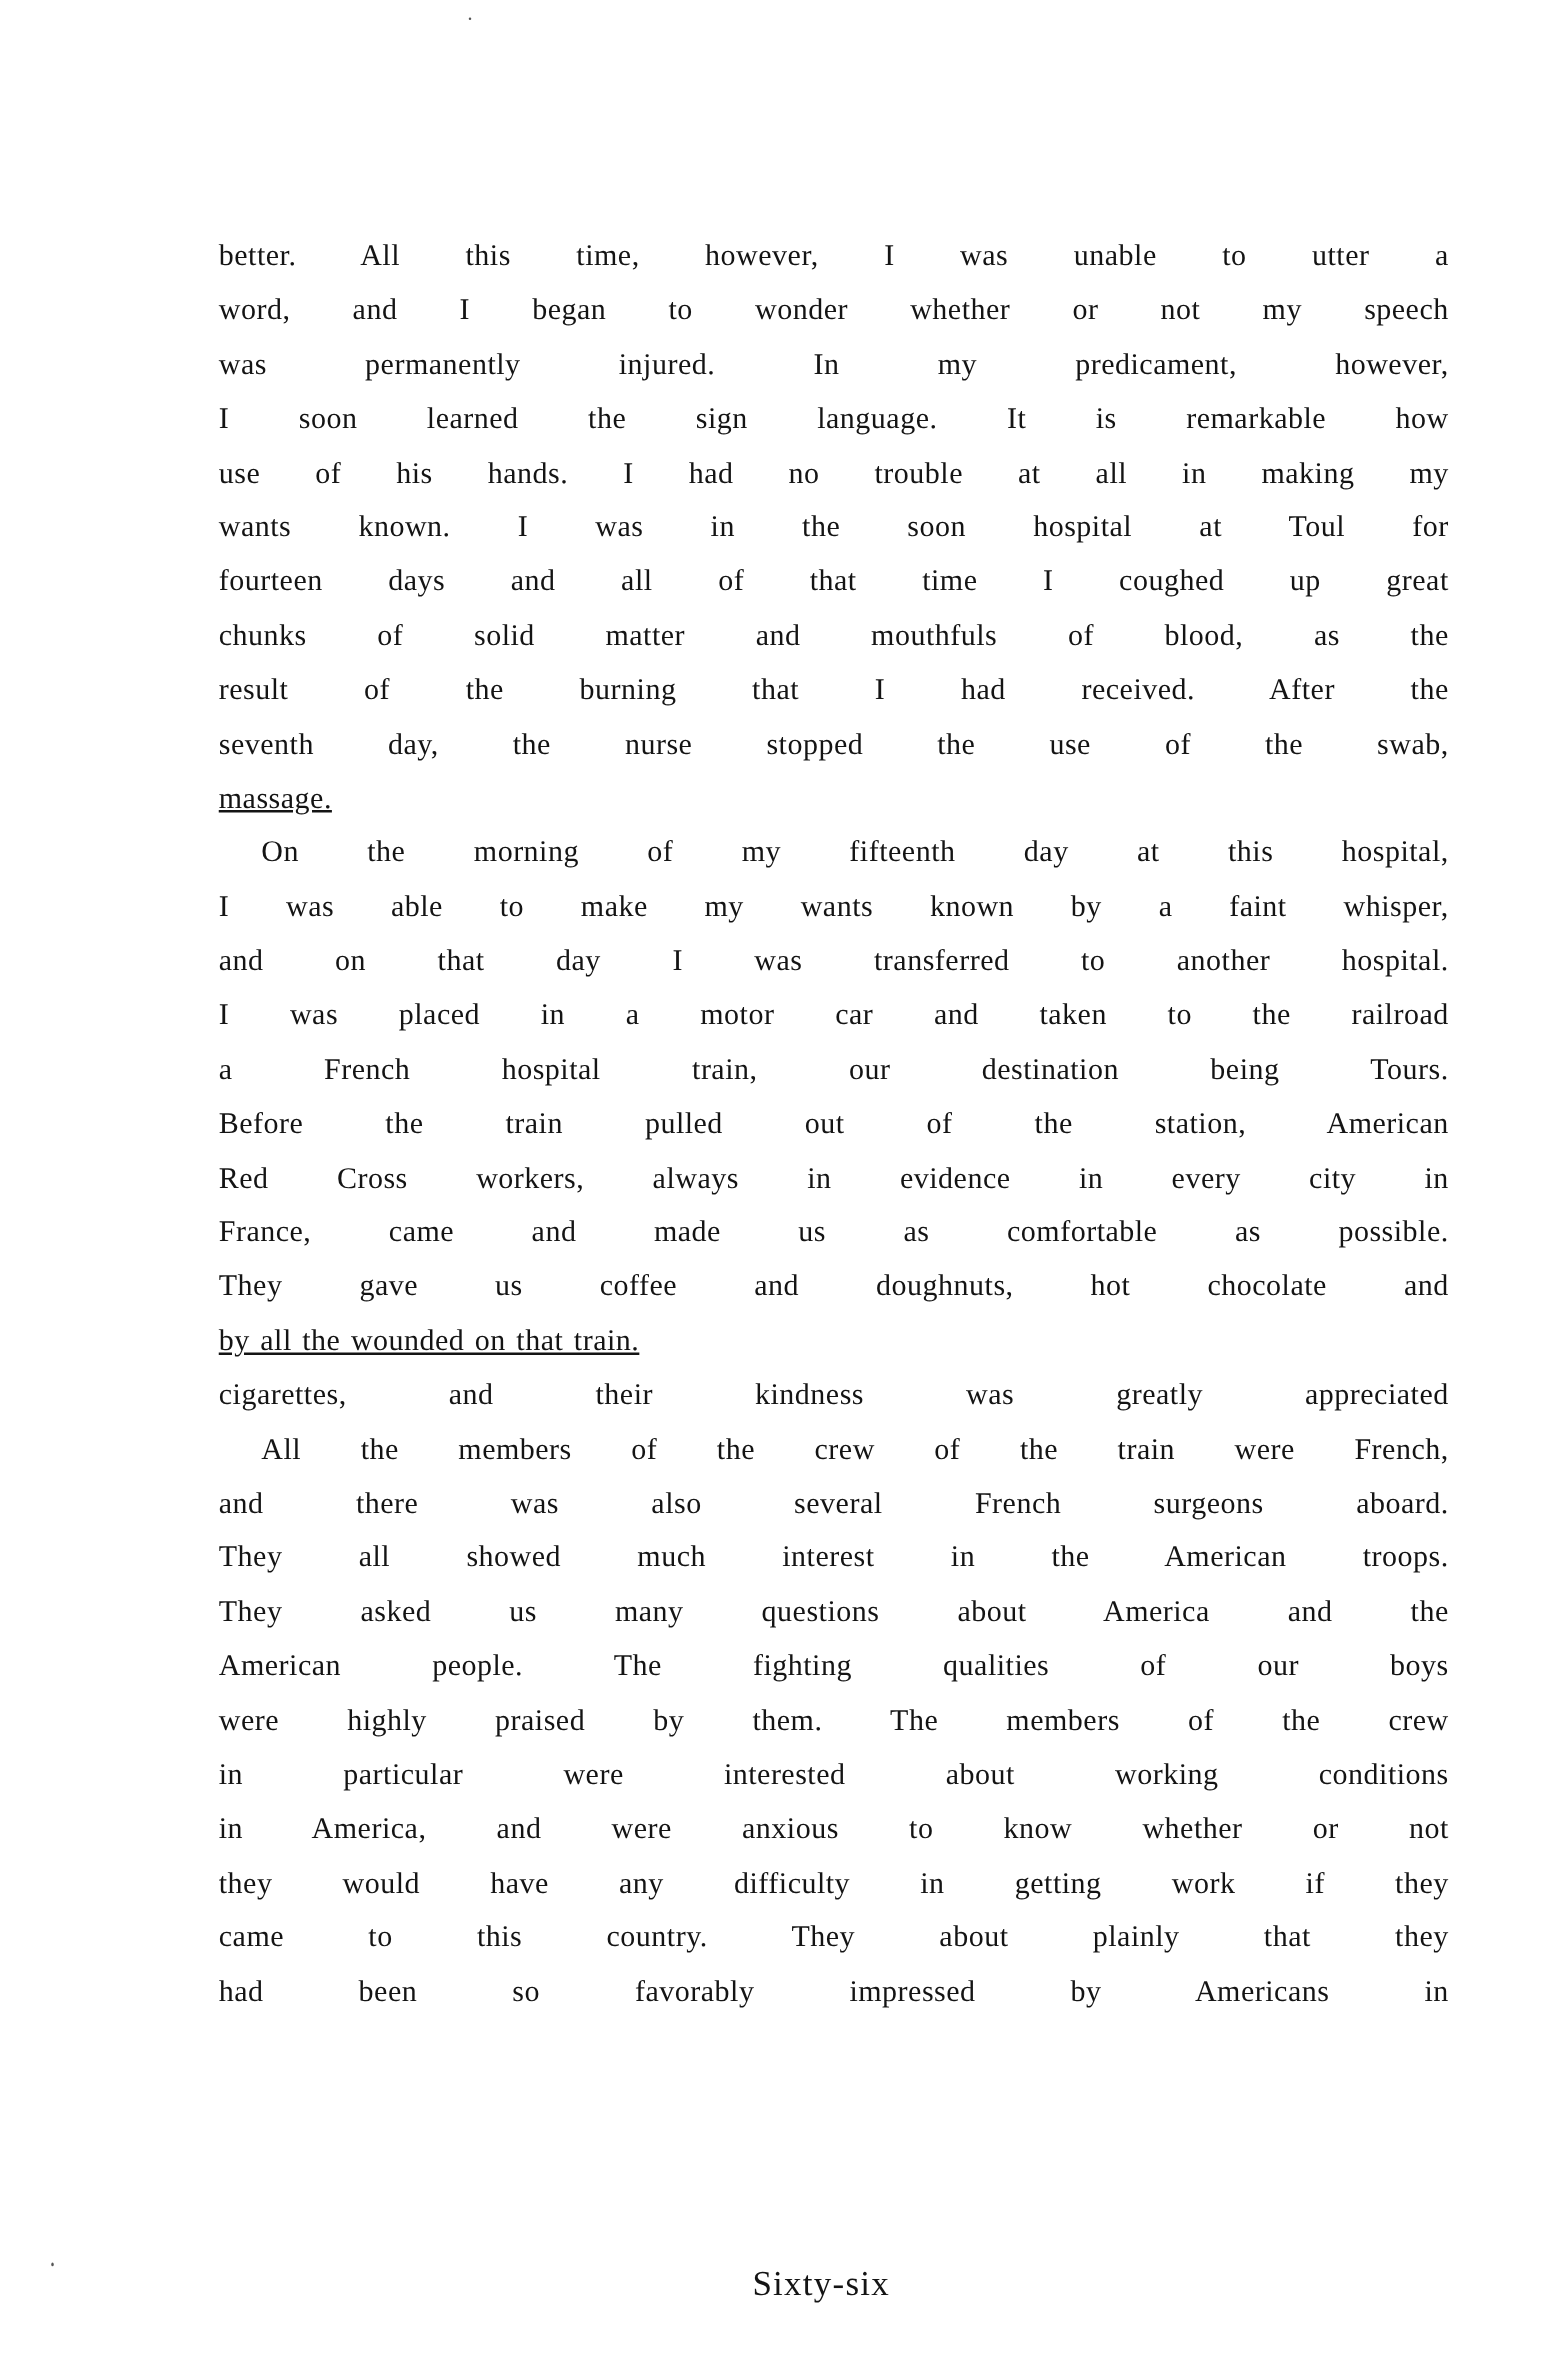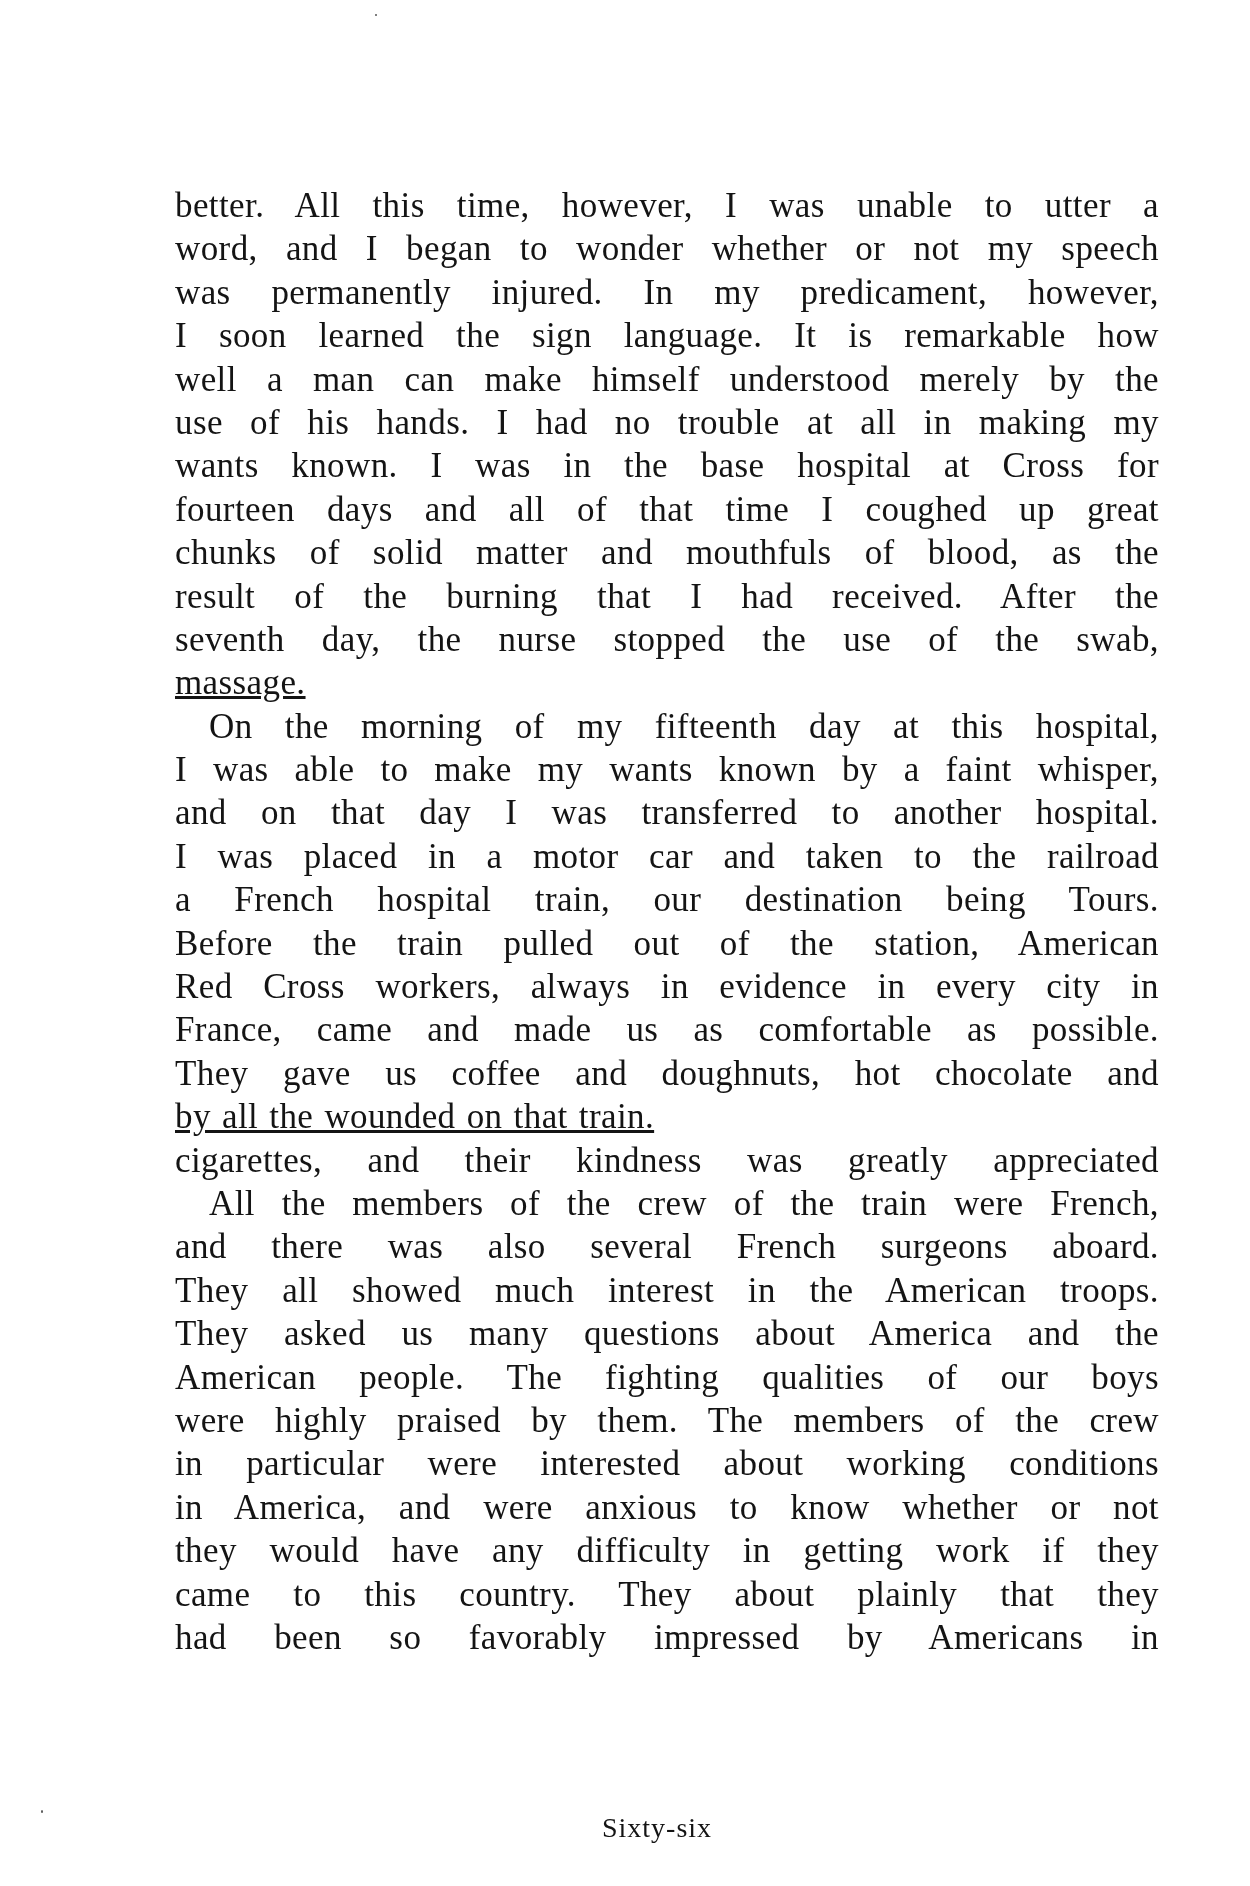--- a/index.html
+++ b/index.html
@@ -25,21 +25,21 @@
     .body-text {
       position: absolute;
       left: 175px;
       top: 184px;
       width: 984px;
     }
     .line {
       display: block;
       height: 43.4px;
       line-height: 43.4px;
-      font-size: 35px;
+      font-size: 24px;
       white-space: nowrap;
       text-align: justify;
       text-align-last: justify;
       letter-spacing: 0.4px;
       word-spacing: 2px;
       overflow: visible;
     }
     .line.last {
       text-align: left;
       text-align-last: left;
@@ -73,23 +73,22 @@
   <span class="speck" style="left:375px;top:14px;width:2px;height:2px;"></span>
   <span class="speck" style="left:211px;top:243px;width:2px;height:2px;opacity:0;"></span>
   <span class="speck" style="left:41px;top:1810px;width:2px;height:3px;"></span>
 
   <div class="body-text" id="body-text">
       <div class="paragraph">
         <span class="line">better.  All this time, however, I was unable to utter a</span>
         <span class="line">word, and I began to wonder whether or not my speech</span>
         <span class="line">was permanently injured.  In my predicament, however,</span>
         <span class="line">I soon learned the sign language.  It is remarkable how</span>
-        <span class="line">well a man can make himself understood merely by the</span>
         <span class="line">use of his hands.  I had no trouble at all in making my</span>
-        <span class="line">wants known.  I was in the base hospital at Cross for</span>
+        <span class="line">wants known.  I was in the soon hospital at Toul for</span>
         <span class="line">fourteen days and all of that time I coughed up great</span>
         <span class="line">chunks of solid matter and mouthfuls of blood, as the</span>
         <span class="line">result of the burning that I had received.  After the</span>
         <span class="line">seventh day, the nurse stopped the use of the swab,</span>
         <span class="line last">massage.</span>
       </div>
       <div class="paragraph">
         <span class="line indent">On the morning of my fifteenth day at this hospital,</span>
         <span class="line">I was able to make my wants known by a faint whisper,</span>
         <span class="line">and on that day I was transferred to another hospital.</span>

